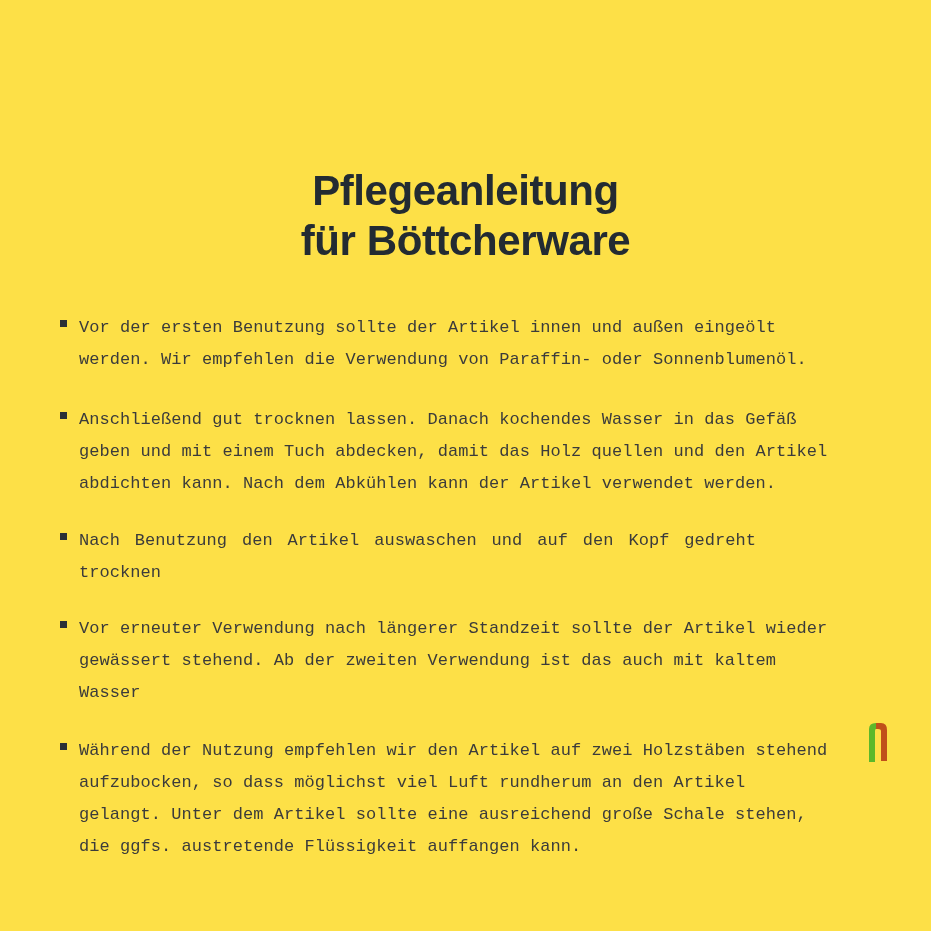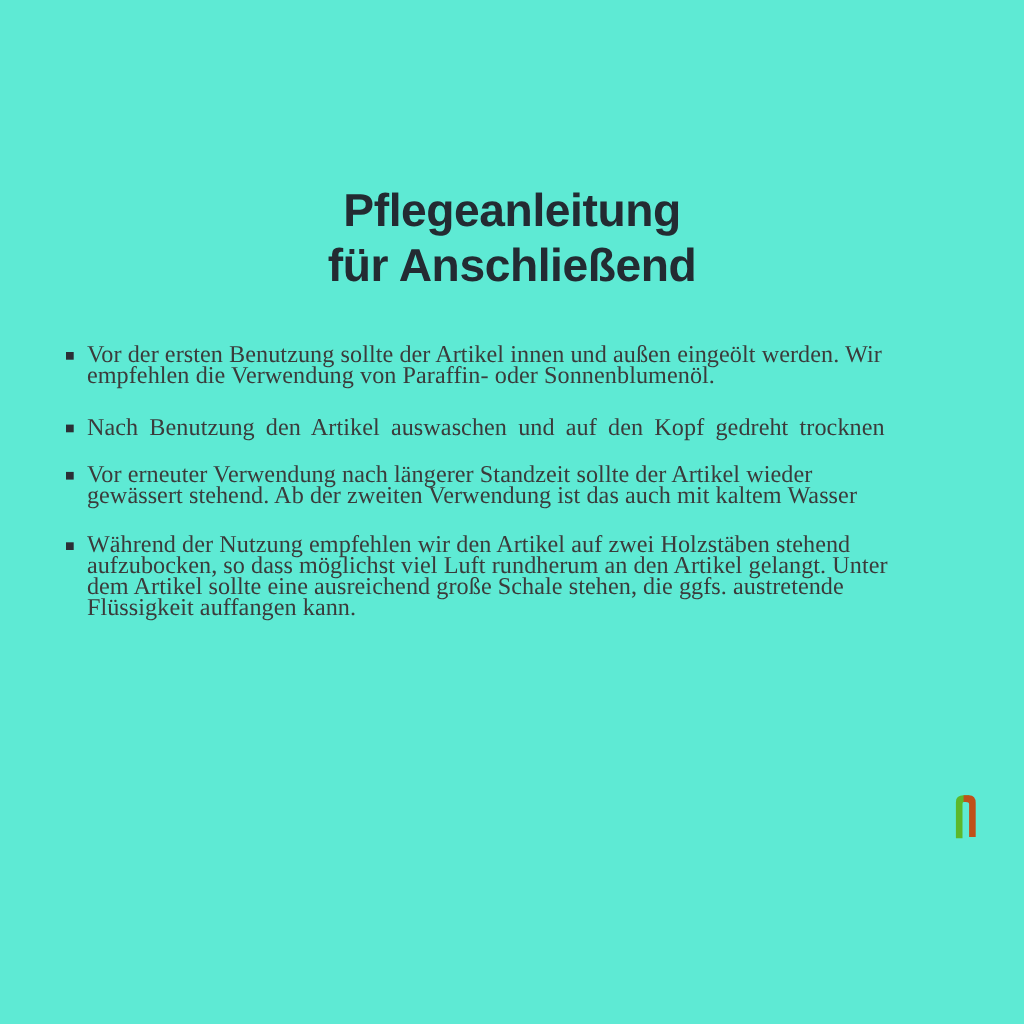--- a/index.html
+++ b/index.html
@@ -13,21 +13,21 @@
     background: #ffffff;
     font-family: "Liberation Sans", sans-serif;
     -webkit-font-smoothing: antialiased;
     overflow: hidden;
   }
 
   .page {
     position: relative;
     width: 931px;
     height: 931px;
-    background: #5eead4;
+    background: #fde047;
     box-sizing: border-box;
     padding-left: 30px;
   }
 
   
   .title-block {
     position: absolute;
     left: 0;
     top: 166px;
     width: 931px;
@@ -50,23 +50,23 @@
     left: 58px;
     top: 312px;
     width: 772px;
   }
 
   .bullet-item {
     position: relative;
     padding-left: 21px;
     margin-bottom: 26px;
     color: #3b3b3b;
-    font-family: Liberation Serif, serif;
-    font-size: 22px;
-    line-height: 19px;
+    font-family: Liberation Mono, monospace;
+    font-size: 17px;
+    line-height: 32px;
     letter-spacing: 0.05px;
   }
   .bullet-item:last-child {
     margin-bottom: 12px;
   }
 
   .bullet-marker {
     position: absolute;
     left: 2px;
     top: 7.5px;
@@ -104,30 +104,34 @@
     display: block;
   }
 </style>
 </head>
 <body>
 
 <div class="page">
 
   <div class="title-block">
     <span class="title-line">Pflegeanleitung</span>
-    <span class="title-line">für Anschließend</span>
+    <span class="title-line">für Böttcherware</span>
   </div>
 
   <div class="content">
 
     <div class="bullet-item item-1">
       <span class="bullet-marker"></span>
       <span class="bullet-text">Vor der ersten Benutzung sollte der Artikel innen und außen eingeölt werden. Wir empfehlen die Verwendung von Paraffin- oder Sonnenblumenöl.</span>
     </div>
 
+    <div class="bullet-item item-2">
+      <span class="bullet-marker"></span>
+      <span class="bullet-text">Anschließend gut trocknen lassen. Danach kochendes Wasser in das Gefäß geben und mit einem Tuch abdecken, damit das Holz quellen und den Artikel abdichten kann. Nach dem Abkühlen kann der Artikel verwendet werden.</span>
+    </div>
 
     <div class="bullet-item item-3 justified">
       <span class="bullet-marker"></span>
       <span class="bullet-text">Nach Benutzung den Artikel auswaschen und auf den Kopf gedreht trocknen</span>
     </div>
 
     <div class="bullet-item item-4">
       <span class="bullet-marker"></span>
       <span class="bullet-text">Vor erneuter Verwendung nach längerer Standzeit sollte der Artikel wieder gewässert stehend. Ab der zweiten Verwendung ist das auch mit kaltem Wasser</span>
     </div>

